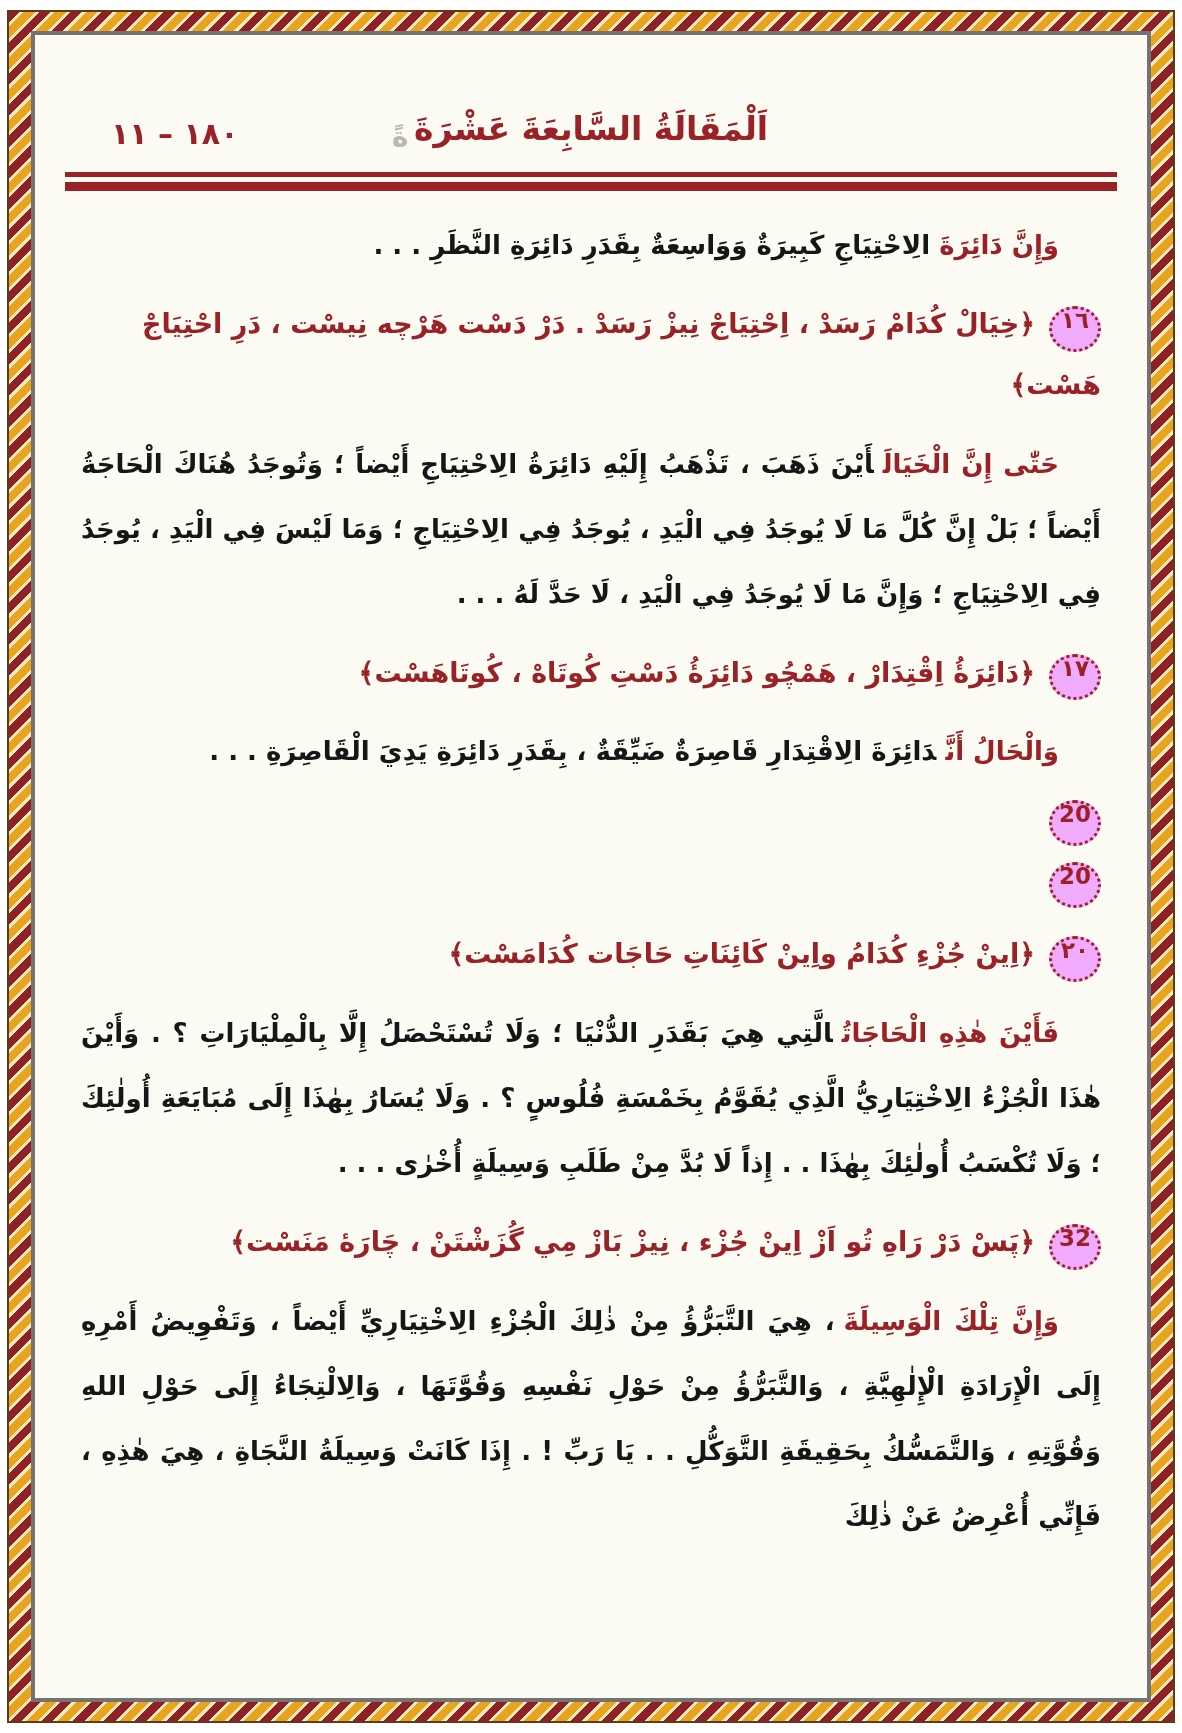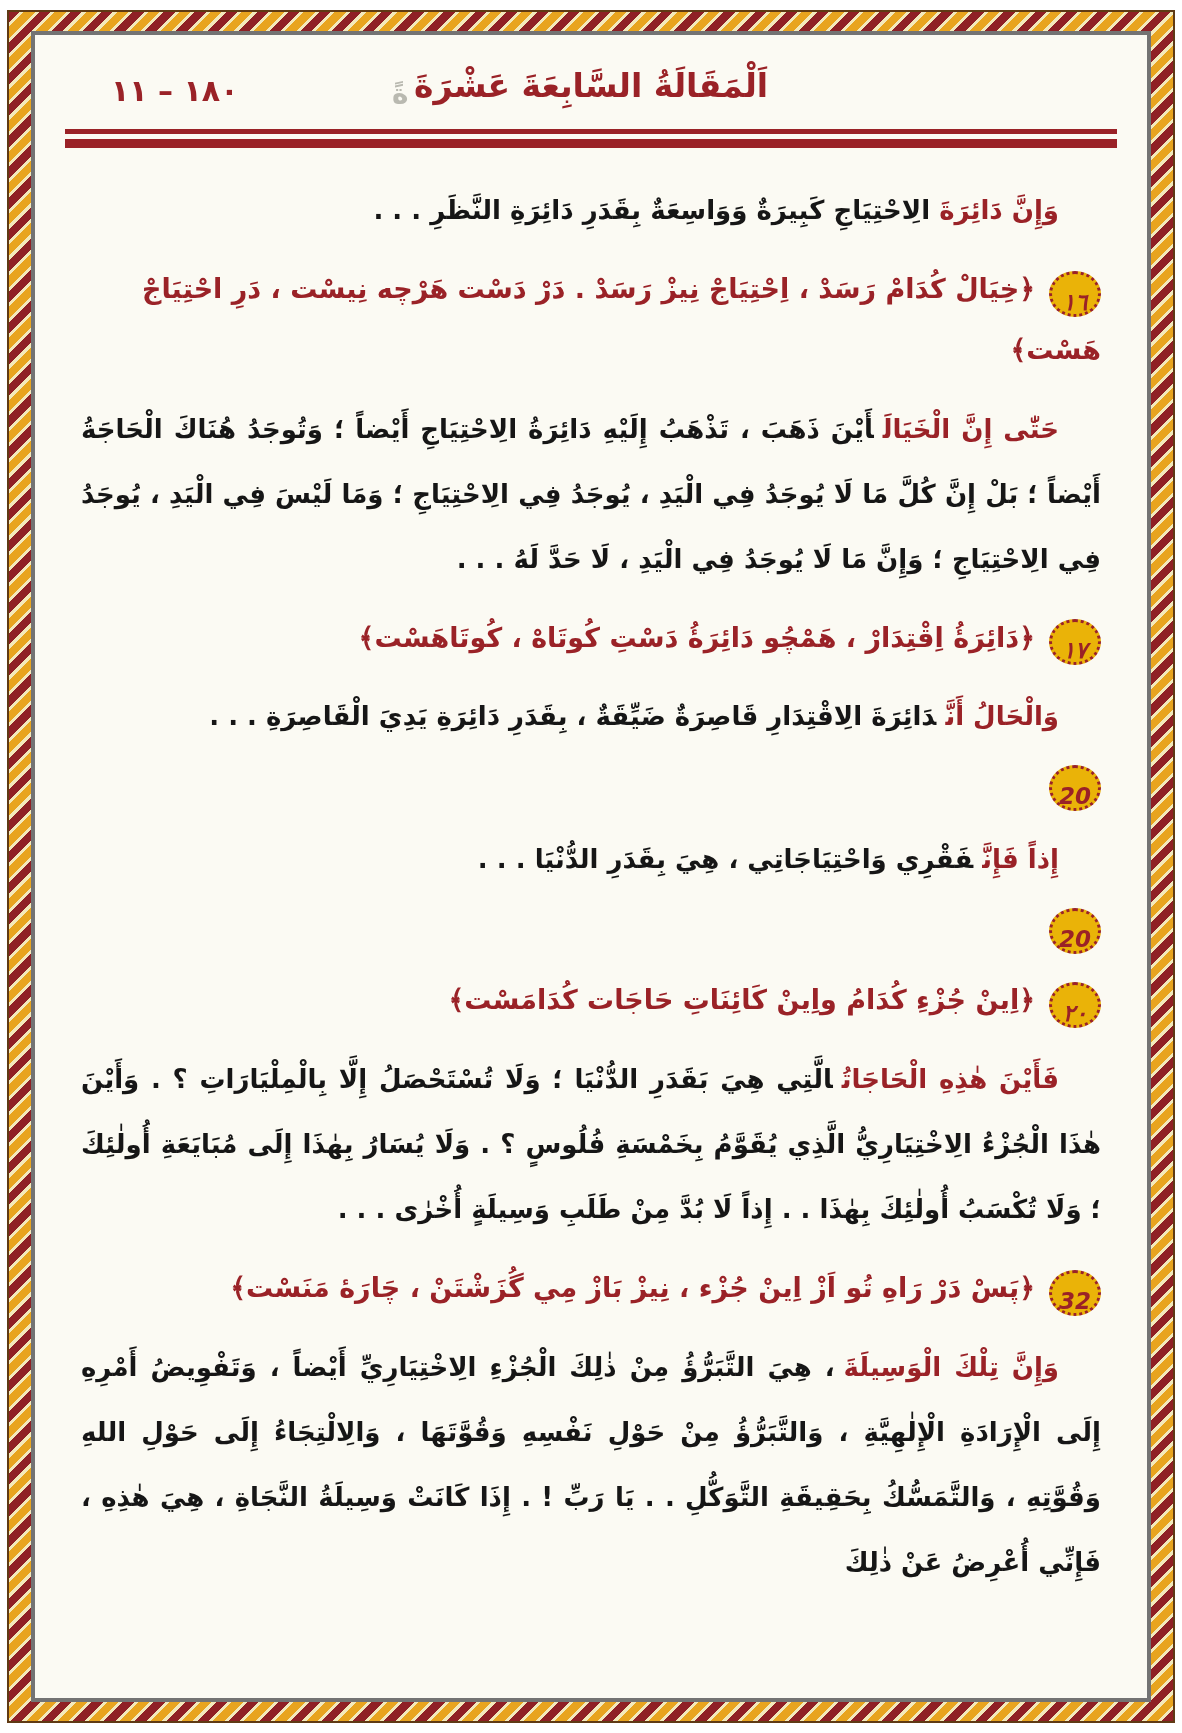--- a/index.html
+++ b/index.html
@@ -44,32 +44,33 @@
     font-size: 30px;
     font-weight: bold;
     direction: rtl;
   }
   .page-title {
     text-align: center;
     color: #9a2227;
     font-size: 33px;
     font-weight: bold;
     line-height: 1.5;
+    margin-top: 43px;
   }
   .title-ghost {
     position: absolute;
     left: 30.5%; top: 16px;
     color: #b9b9b0;
     font-size: 28px;
     font-weight: bold;
   }
   .rule-thin  { height: 5px; background: #9a2227; margin: 2px -16px 0 -16px; }
   .rule-thick { height: 9px; background: #9a2227; margin: 5px -16px 0 -16px; }
 
-  .content { padding-top: 22px; }
+  .content { padding-top: 14px; }
 
   .para {
     font-size: 26px;
     line-height: 2.5;
     font-weight: bold;
     color: #161616;
     text-align: justify;
     text-indent: 42px;
     margin: 8px 0;
   }
@@ -80,30 +81,29 @@
     text-align: right;
     line-height: 2.25;
   }
   .verse-text {
     color: #9a2227;
     font-weight: bold;
     font-size: 27px;
   }
   .medallion {
     display: inline-flex;
-    align-items: flex-end;
+    align-items: flex-start;
     justify-content: center;
     width: 52px;
     height: 46px;
     border-radius: 50%;
     border: 3px dotted #9a2227;
     margin-left: 14px;
     vertical-align: middle;
-    background: #eab308;
-    font-style: italic;
+    background: #f0abfc;
   }
   .medallion .mnum {
     color: #9a2227;
     font-weight: bold;
     font-size: 23px;
     line-height: 1;
   }
 </style>
 </head>
 <body>
@@ -145,23 +145,20 @@
       <p class="para">
         <span class="lead">وَالْحَالُ أَنَّ</span><span>دَائِرَةَ الِاقْتِدَارِ قَاصِرَةٌ ضَيِّقَةٌ ، بِقَدَرِ دَائِرَةِ يَدِيَ الْقَاصِرَةِ . . .</span>
       </p>
 
       <div class="verse">
         <span class="medallion">
             <span class="mnum">20</span>
           </span>
       </div>
 
-      <p class="para">
-        <span class="lead">إِذاً فَإِنَّ</span><span>فَقْرِي وَاحْتِيَاجَاتِي ، هِيَ بِقَدَرِ الدُّنْيَا . . .</span>
-      </p>
 
       <div class="verse">
         <span class="medallion">
             <span class="mnum">20</span>
           </span>
       </div>
 
 
       <div class="verse">
         <span class="medallion">

